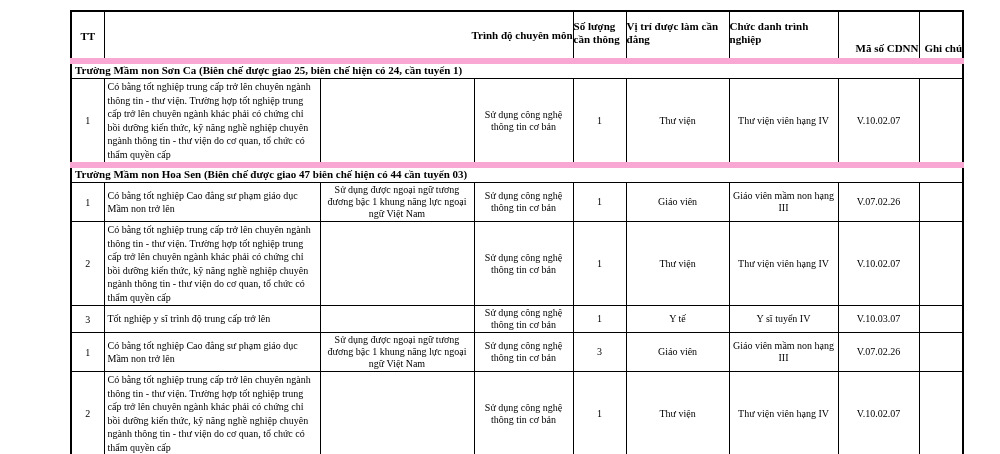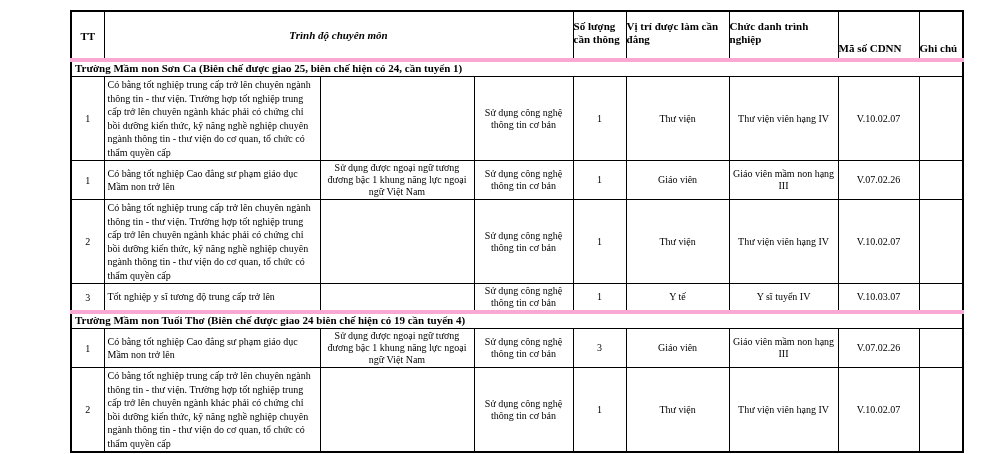--- a/index.html
+++ b/index.html
@@ -15,32 +15,32 @@
   col.w-tt{width:33px;}  col.w-main{width:216px;} col.w-lang{width:154px;}
   col.w-it{width:99px;}  col.w-qty{width:53px;}  col.w-pos{width:103px;}
   col.w-title{width:109px;} col.w-code{width:81px;} col.w-note{width:44px;}
 
   th,td{border:1px solid #000;overflow:hidden;}
   thead th{
     font-weight:bold;font-size:11px;padding:0;height:30px;
     border-bottom:2px solid #000;background:#fff;
   }
   .th-tt{vertical-align:bottom;padding-bottom:16px;text-align:center;}
-  .th-qual{vertical-align:middle;text-align:center;font-style:italic;}
-  .th-single{vertical-align:bottom;padding-bottom:4px;text-align:left;}
+  .th-qual{vertical-align:middle;text-align:right;}
+  .th-single{vertical-align:bottom;padding-bottom:4px;text-align:right;}
   .th-two{vertical-align:top;}
   .th-two .two-line{
     height:27px;overflow:hidden;padding-top:8px;line-height:13px;text-align:left;
   }
   tbody td{font-size:10px;padding:1px 3px;vertical-align:middle;background:#fff;}
   td.c-tt{text-align:center;}
   td.c-main{text-align:left;line-height:13.5px;}
   td.c-center{text-align:center;line-height:12px;}
   tr.section-row td{
-    border-top:4px solid #f9a8d4;font-weight:bold;font-size:11px;line-height:13px;
+    border-top:6px solid #f9a8d4;font-weight:bold;font-size:11px;line-height:13px;
     height:13px;padding:0 2px 1px 3px;text-align:left;white-space:nowrap;
   }
 </style>
 </head>
 <body>
 
 <div class="page">
   <table class="main">
     <colgroup>
       <col class="w-tt">
@@ -78,20 +78,23 @@
           <td class="c-tt">1</td>
           <td class="c-main">Có bằng tốt nghiệp trung cấp trở lên chuyên ngành thông tin - thư viện. Trường hợp tốt nghiệp trung cấp trở lên chuyên ngành khác phải có chứng chỉ bồi dưỡng kiến thức, kỹ năng nghề nghiệp chuyên ngành thông tin - thư viện do cơ quan, tổ chức có thẩm quyền cấp</td>
           <td class="c-center"></td>
           <td class="c-center">Sử dụng công nghệ thông tin cơ bản</td>
           <td class="c-center">1</td>
           <td class="c-center">Thư viện</td>
           <td class="c-center">Thư viện viên hạng IV</td>
           <td class="c-center">V.10.02.07</td>
           <td class="c-center"></td>
         </tr>
+        <tr class="section-row">
+          <td colspan="9">Trường Mầm non Hoa Sen (Biên chế được giao 47 biên chế hiện có 44 cần tuyển 03)</td>
+        </tr>
         <tr>
           <td class="c-tt">1</td>
           <td class="c-main">Có bằng tốt nghiệp Cao đẳng sư phạm giáo dục Mầm non trở lên</td>
           <td class="c-center">Sử dụng được ngoại ngữ tương đương bậc 1 khung năng lực ngoại ngữ Việt Nam</td>
           <td class="c-center">Sử dụng công nghệ thông tin cơ bản</td>
           <td class="c-center">1</td>
           <td class="c-center">Giáo viên</td>
           <td class="c-center">Giáo viên mầm non hạng III</td>
           <td class="c-center">V.07.02.26</td>
           <td class="c-center"></td>
@@ -102,31 +105,28 @@
           <td class="c-center"></td>
           <td class="c-center">Sử dụng công nghệ thông tin cơ bản</td>
           <td class="c-center">1</td>
           <td class="c-center">Thư viện</td>
           <td class="c-center">Thư viện viên hạng IV</td>
           <td class="c-center">V.10.02.07</td>
           <td class="c-center"></td>
         </tr>
         <tr>
           <td class="c-tt">3</td>
-          <td class="c-main">Tốt nghiệp y sĩ tương độ trung cấp trở lên</td>
+          <td class="c-main">Tốt nghiệp y sĩ trình độ trung cấp trở lên</td>
           <td class="c-center"></td>
           <td class="c-center">Sử dụng công nghệ thông tin cơ bản</td>
           <td class="c-center">1</td>
           <td class="c-center">Y tế</td>
           <td class="c-center">Y sĩ tuyển IV</td>
           <td class="c-center">V.10.03.07</td>
           <td class="c-center"></td>
-        </tr>
-        <tr class="section-row">
-          <td colspan="9">Trường Mầm non Tuổi Thơ (Biên chế được giao 24 biên chế hiện có 19 cần tuyển 4)</td>
         </tr>
         <tr>
           <td class="c-tt">1</td>
           <td class="c-main">Có bằng tốt nghiệp Cao đẳng sư phạm giáo dục Mầm non trở lên</td>
           <td class="c-center">Sử dụng được ngoại ngữ tương đương bậc 1 khung năng lực ngoại ngữ Việt Nam</td>
           <td class="c-center">Sử dụng công nghệ thông tin cơ bản</td>
           <td class="c-center">3</td>
           <td class="c-center">Giáo viên</td>
           <td class="c-center">Giáo viên mầm non hạng III</td>
           <td class="c-center">V.07.02.26</td>

